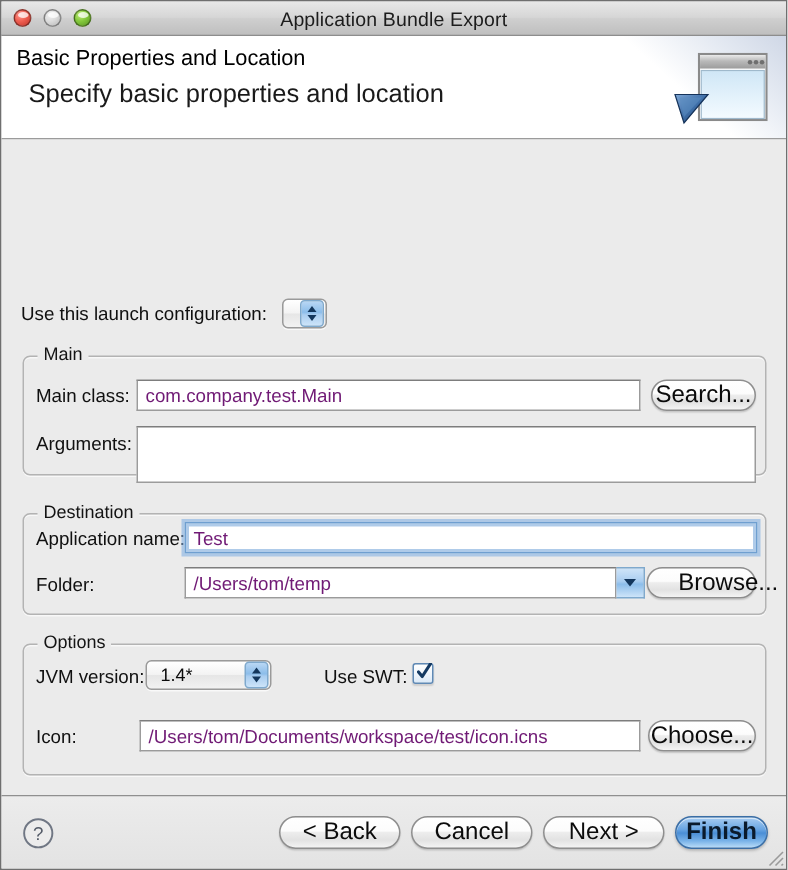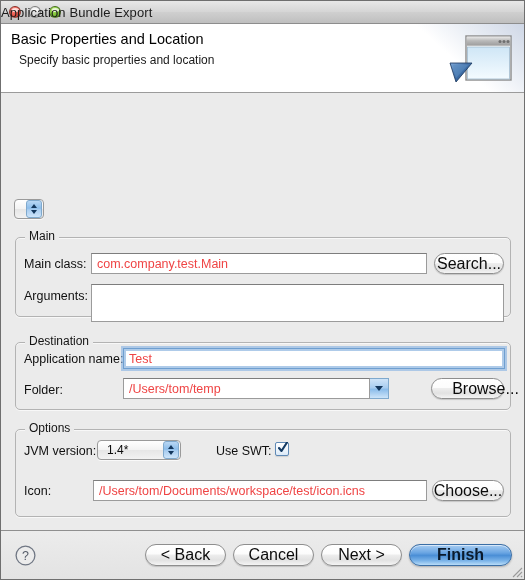--- a/index.html
+++ b/index.html
@@ -49,21 +49,21 @@
     width: 7px; height: 4px;
     border-radius: 50%;
     background: rgba(255,255,255,.75);
   }
   .light.red    { background: radial-gradient(circle at 35% 28%, #ff9a93 0%, #ef5f52 45%, #c2362c 100%); }
   .light.gray   { background: radial-gradient(circle at 35% 28%, #f2f2f2 0%, #dcdcdc 45%, #b6b6b6 100%); }
   .light.green  { background: radial-gradient(circle at 35% 28%, #c3ec7d 0%, #84c93d 45%, #5a9423 100%); }
   #window-title {
     position: absolute;
     left: 0; right: 0;
-    text-align: left;
+    text-align: center;
     font-size: 13px;
     color: #1c1c1c;
     letter-spacing: .1px;
     pointer-events: none;
   }
 
   
   #banner {
     position: relative;
     flex: 0 0 68px;
@@ -80,21 +80,21 @@
   #banner-title {
     position: absolute;
     left: 10px; top: 7px;
     font-size: 14.5px;
     font-weight: normal;
     color: #000;
   }
   #banner-sub {
     position: absolute;
     left: 18px; top: 29px;
-    font-size: 12px;
+    font-size: 17px;
     color: #1a1a1a;
   }
   #banner-icon {
     position: absolute;
     right: 8px; top: 6px;
     width: 72px; height: 62px;
   }
 
   
   #content {
@@ -180,21 +180,21 @@
   }
 
   
   .field {
     box-sizing: border-box;
     height: 21px;
     background: #fff;
     border: 1px solid #9b9b9b;
     border-top-color: #7d7d7d;
     font-size: 12.5px;
-    color: #ef4444;
+    color: #701a75;
     display: flex;
     align-items: center;
     padding-left: 5px;
     white-space: nowrap;
     overflow: hidden;
     text-align: center;
   }
   .field.focused {
     border: 1px solid #6f9fd0;
     outline: 2px solid rgba(110,160,215,.55);
@@ -326,20 +326,21 @@
       <circle cx="60" cy="11.5" r="1.5" fill="#6f6f6f"></circle>
       <circle cx="64" cy="11.5" r="1.5" fill="#6f6f6f"></circle>
       <path d="M6 33 L28 33 L12 52 Z" fill="url(#arrowg)" stroke="#16335a" stroke-width="0.8"></path>
       <path d="M9 35 L24 35 L12 48 Z" fill="#5b8cc0" opacity=".55"></path>
     </svg>
   </div>
 
   <div id="content">
 
     <div id="launch-row">
+      <span class="label">Use this launch configuration:</span>
       <div class="popup" id="launch-popup">
         <span class="popup-text"></span>
         <span class="stepper">
           <span class="tri-up"></span>
           <span class="tri-down"></span>
         </span>
       </div>
     </div>
 
     <div class="group" style="left:14px; top:144px; width:496px; height:80px;"></div>
@@ -353,21 +354,21 @@
     <div class="field tall" style="position:absolute; left:90px; top:191px; width:413px;"></div>
 
     <div class="group" style="left:14px; top:249px; width:496px; height:68px;"></div>
     <div class="group-title" style="left:24px; top:241px;">Destination</div>
 
     <span class="label" style="position:absolute; left:23px; top:259px;">Application name:</span>
     <div class="field focused" style="position:absolute; left:122px; top:255px; width:382px;">Test</div>
 
     <span class="label" style="position:absolute; left:23px; top:290px;">Folder:</span>
     <div style="position:absolute; left:122px; top:285px; display:flex;">
-      <div class="field" style="width:247px;">/Users/tom/temp</div>
+      <div class="field" style="width:288px;">/Users/tom/temp</div>
       <div class="combo-arrow">
         <span class="tri-down"></span>
       </div>
     </div>
     <div class="btn" style="position:absolute; left:430px; top:285px; width:73px;padding-left:36px;">Browse...</div>
 
     <div class="group" style="left:14px; top:336px; width:496px; height:88px;"></div>
     <div class="group-title" style="left:24px; top:328px;">Options</div>
 
     <span class="label" style="position:absolute; left:23px; top:351px;">JVM version:</span>
@@ -395,21 +396,21 @@
   <div id="bottombar">
     <svg id="help-btn" viewBox="0 0 21 21">
       <circle cx="10.5" cy="10.5" r="9.4" fill="#ececec" stroke="#707784" stroke-width="1.3"></circle>
       <text x="10.5" y="15" text-anchor="middle" font-family="Liberation Sans, sans-serif" font-size="12.5" fill="#555c69">?</text>
     </svg>
 
     <div id="bottom-buttons">
       <div class="btn" style="width:81px;">&lt; Back</div>
       <div class="btn" style="width:81px;">Cancel</div>
       <div class="btn" style="width:81px;">Next &gt;</div>
-      <div class="btn default" style="width:103px;">Finish</div>
+      <div class="btn default" style="width:62px;">Finish</div>
     </div>
 
     <svg id="grip" viewBox="0 0 14 14">
       <g stroke="#9a9a9a" stroke-width="1.1">
         <line x1="13" y1="4" x2="4" y2="13"></line>
         <line x1="13" y1="8" x2="8" y2="13"></line>
         <line x1="13" y1="12" x2="12" y2="13"></line>
       </g>
     </svg>
   </div>

